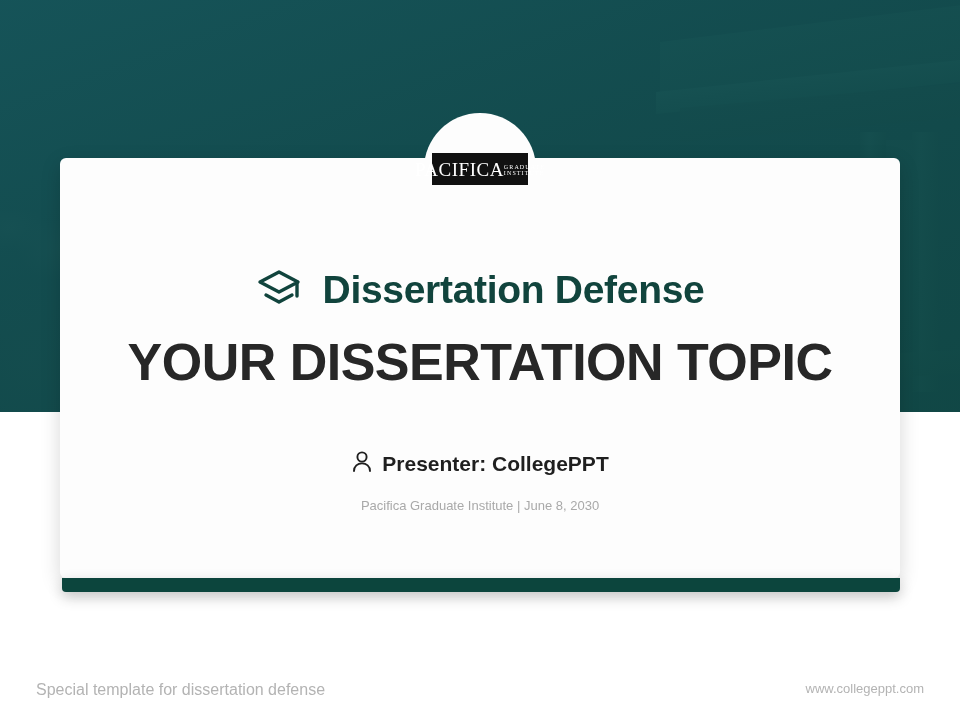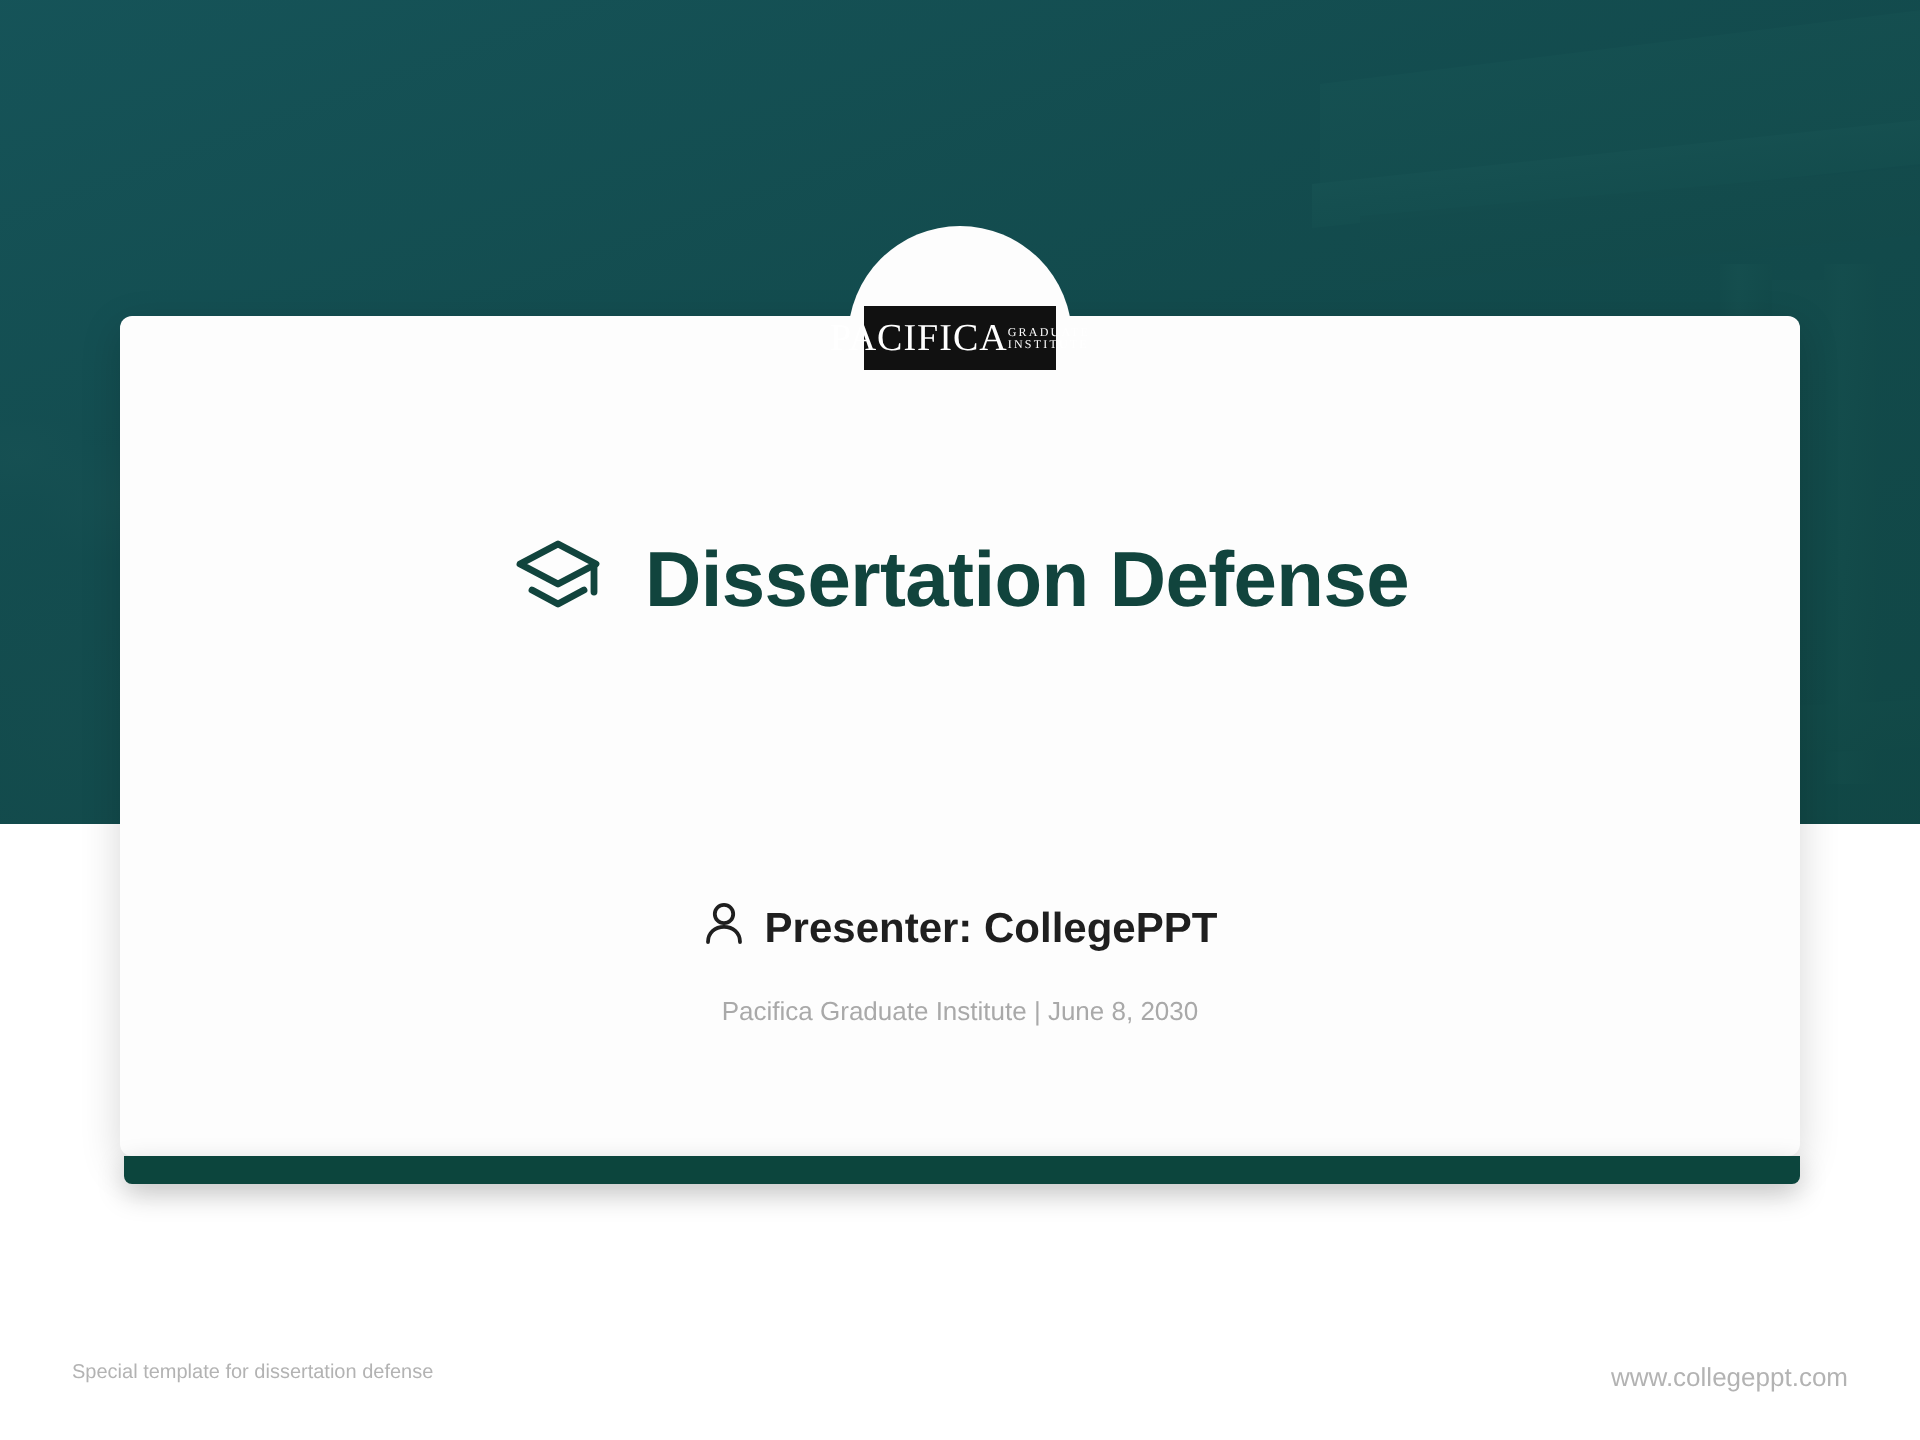--- a/index.html
+++ b/index.html
@@ -204,21 +204,21 @@
     text-align: center;
     font-size: 13px;
     color: #a9a9a9;
     white-space: nowrap;
   }
 
   
   .footer-left {
     position: absolute;
     left: 36px; top: 681px;
-    font-size: 10px;
+    font-size: 16px;
     color: #b3b3b3;
   }
   .footer-right {
     position: absolute;
     right: 36px; top: 681px;
     font-size: 13px;
     color: #b3b3b3;
   }
 </style>
 </head>
@@ -255,20 +255,21 @@
     <span class="cap-icon">
       <svg width="46" height="40" viewBox="0 0 46 40" fill="none" aria-hidden="true">
         <path d="M23 4 L42 14 L23 24 L4 14 Z" stroke="#11443d" stroke-width="3.4" stroke-linejoin="round" fill="none"></path>
         <path d="M41 14 L41 28" stroke="#11443d" stroke-width="3.4" stroke-linecap="round"></path>
         <path d="M10 27 L23 34 L36 27" stroke="#11443d" stroke-width="3.4" stroke-linecap="round" stroke-linejoin="round" fill="none"></path>
       </svg>
     </span>
     <span class="eyebrow-text">Dissertation Defense</span>
   </div>
 
+  <div class="main-title">YOUR DISSERTATION TOPIC</div>
 
   <div class="people-row">
     <div class="person-item">
       <span>
         <svg width="22" height="24" viewBox="0 0 22 24" fill="none" aria-hidden="true">
           <circle cx="11" cy="7" r="4.6" stroke="#1f1f1f" stroke-width="1.9"></circle>
           <path d="M3 21 C3 16.2 6.6 13.4 11 13.4 C15.4 13.4 19 16.2 19 21" stroke="#1f1f1f" stroke-width="1.9" stroke-linecap="round" fill="none"></path>
         </svg>
       </span>
       <span class="person-text">Presenter: CollegePPT</span>

